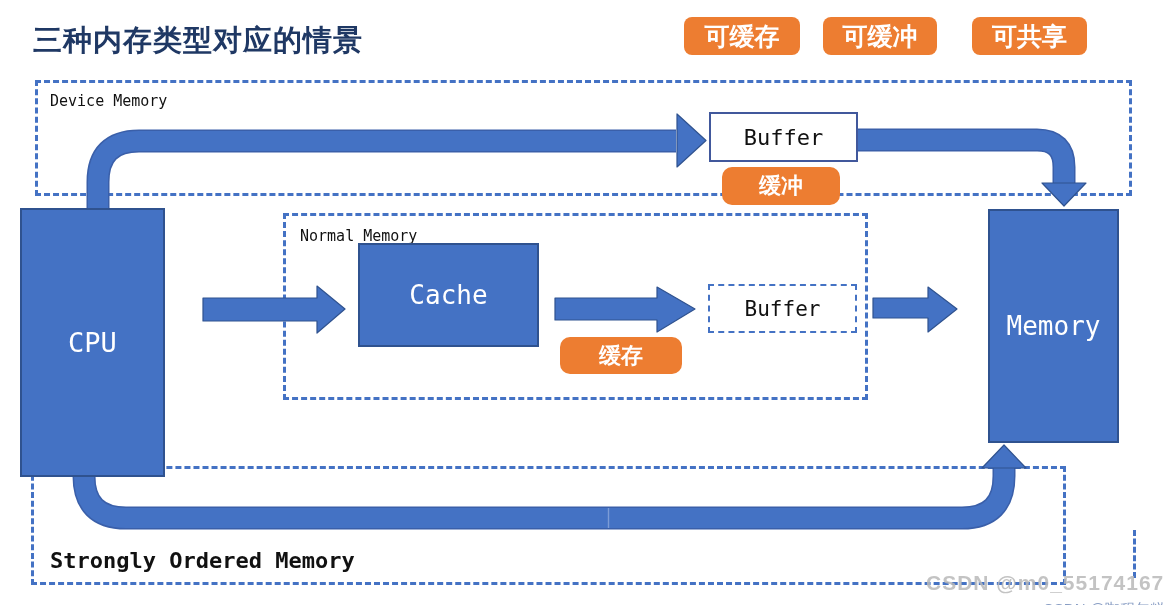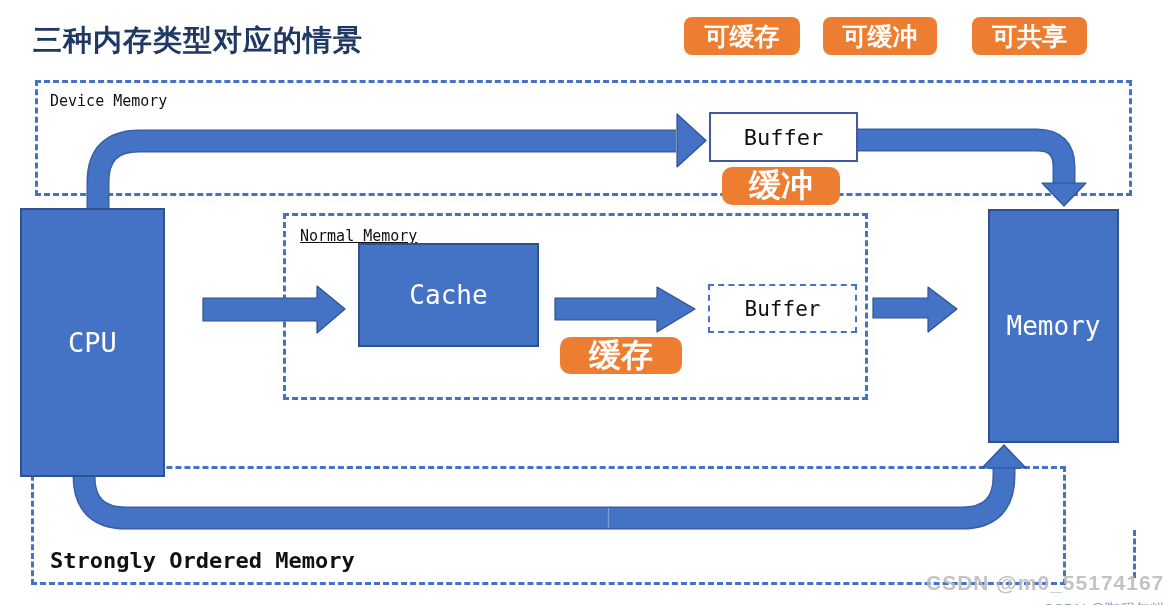--- a/index.html
+++ b/index.html
@@ -19,21 +19,21 @@
   .title{
     position:absolute;left:33px;top:21px;font-size:29px;font-weight:700;
     color:var(--title-navy);letter-spacing:1px;white-space:nowrap;
   }
   .badge{
     position:absolute;background:var(--accent-orange);color:#ffffff;
     display:flex;align-items:center;justify-content:center;
     font-weight:600;white-space:nowrap;
   }
   .legend-badge{top:17px;height:38px;border-radius:8px;font-size:25px;}
-  .tag-badge{border-radius:10px;font-size:32px;z-index:4;}
+  .tag-badge{border-radius:10px;font-size:22px;z-index:4;}
   .region{
     position:absolute;border:3px dashed var(--dashed-blue);z-index:1;box-sizing:border-box;
   }
   .region-label{
     position:absolute;color:#111111;font-size:15px;white-space:nowrap;
   }
   .arrows{position:absolute;left:0;top:0;z-index:2;pointer-events:none;}
   .pipe-outline{fill:none;stroke:#3a5fa9;stroke-width:23;}
   .pipe{fill:none;stroke:var(--node-blue);stroke-width:20;}
   .fat-arrow{fill:var(--node-blue);stroke:var(--node-border);stroke-width:1.2;stroke-linejoin:round;}
@@ -71,21 +71,21 @@
 
   <div class="title">三种内存类型对应的情景</div>
   <div class="badge legend-badge" style="left:684px;width:116px;">可缓存</div>
   <div class="badge legend-badge" style="left:823px;width:114px;">可缓冲</div>
   <div class="badge legend-badge" style="left:972px;width:115px;">可共享</div>
 
   <div class="region" style="left:35px;top:80px;width:1097px;height:116px;">
     <span class="region-label mono" style="left:12px;top:9px;">Device Memory</span>
   </div>
   <div class="region" style="left:283px;top:213px;width:585px;height:187px;">
-    <span class="region-label mono" style="left:14px;top:11px;text-decoration:underline;">Normal Memory</span>
+    <span class="region-label mono" style="left:14px;top:11px;">Normal Memory</span>
   </div>
   <div class="region" style="left:31px;top:466px;width:1035px;height:119px;font-weight:bold;">
     <span class="region-label mono" style="left:16px;bottom:9px;font-size:22px;">Strongly Ordered Memory</span>
   </div>
   <div class="frag"></div>
 
   <svg class="arrows" width="1175" height="605" viewBox="0 0 1175 605">
 
     <g>
       <path class="pipe-outline" d="M98 210 L98 182 Q98 141 139 141 L676 141"></path>

